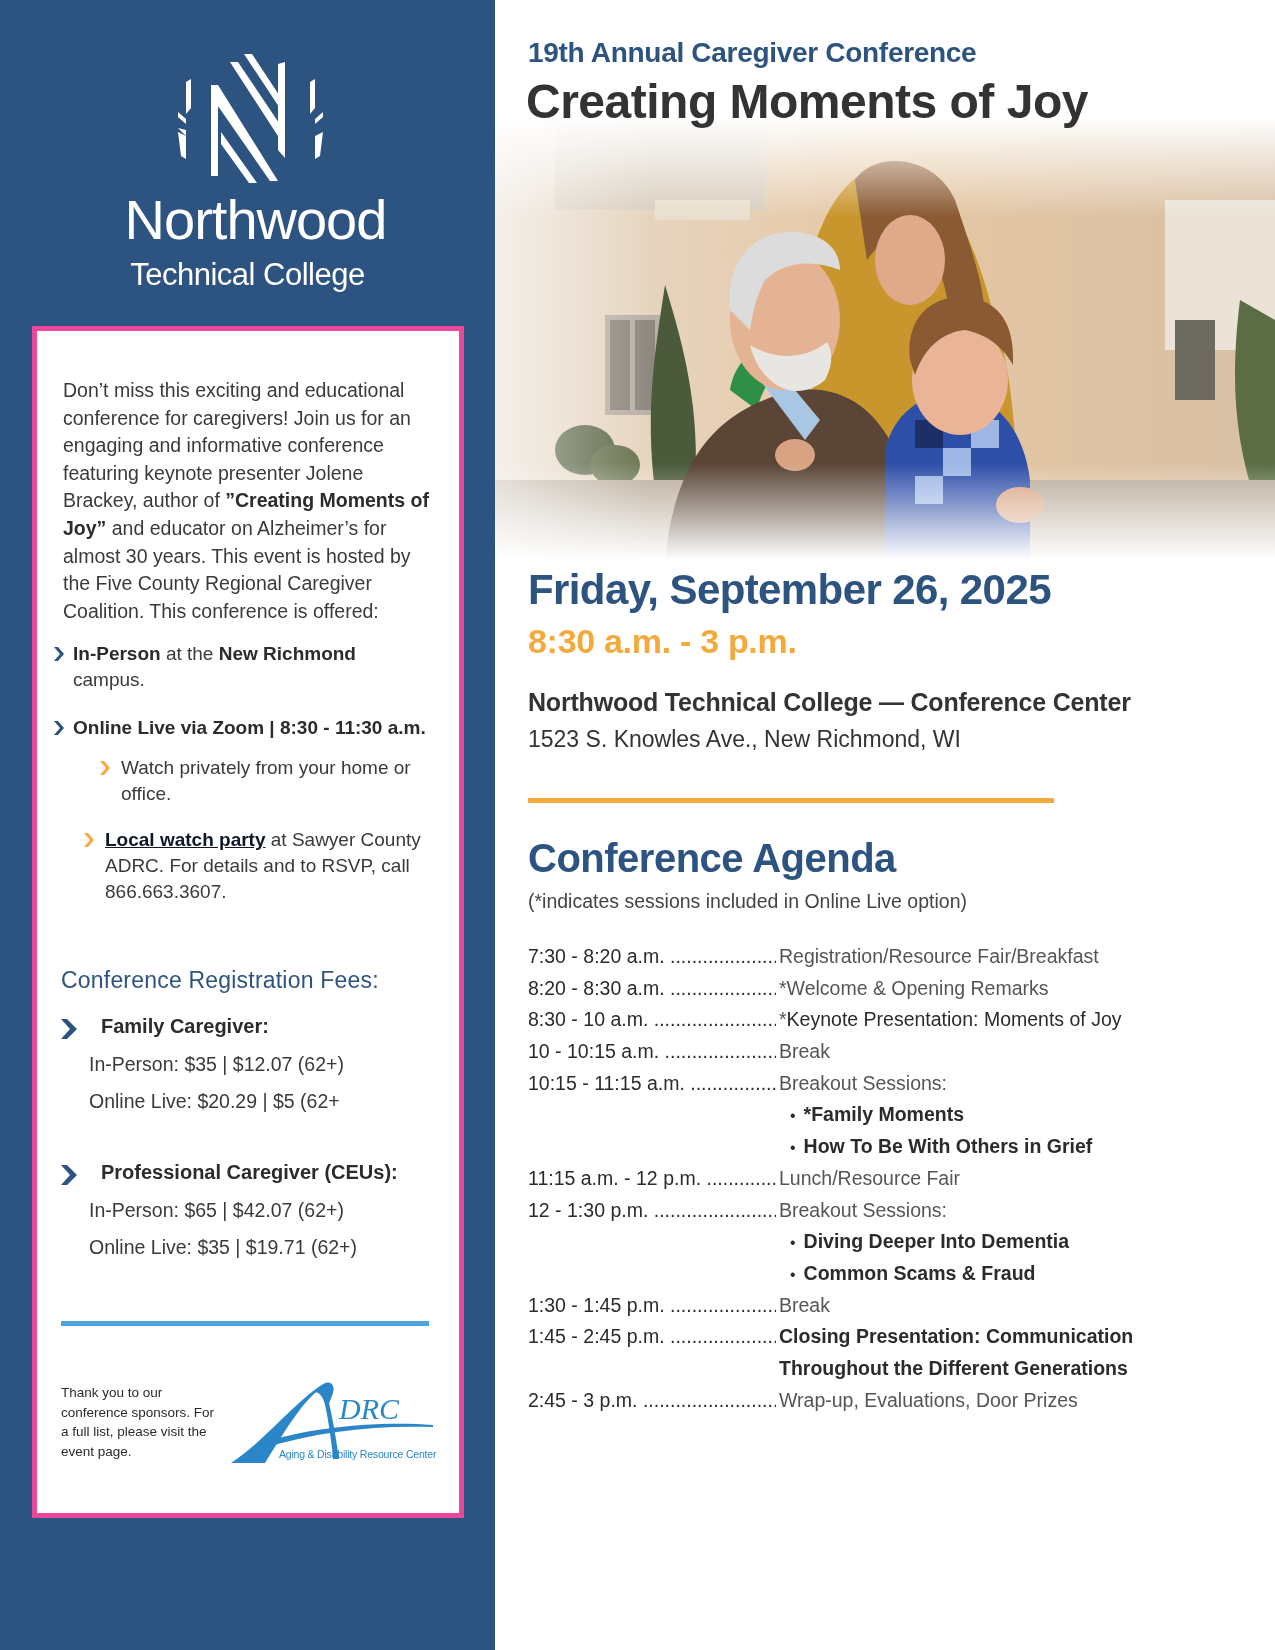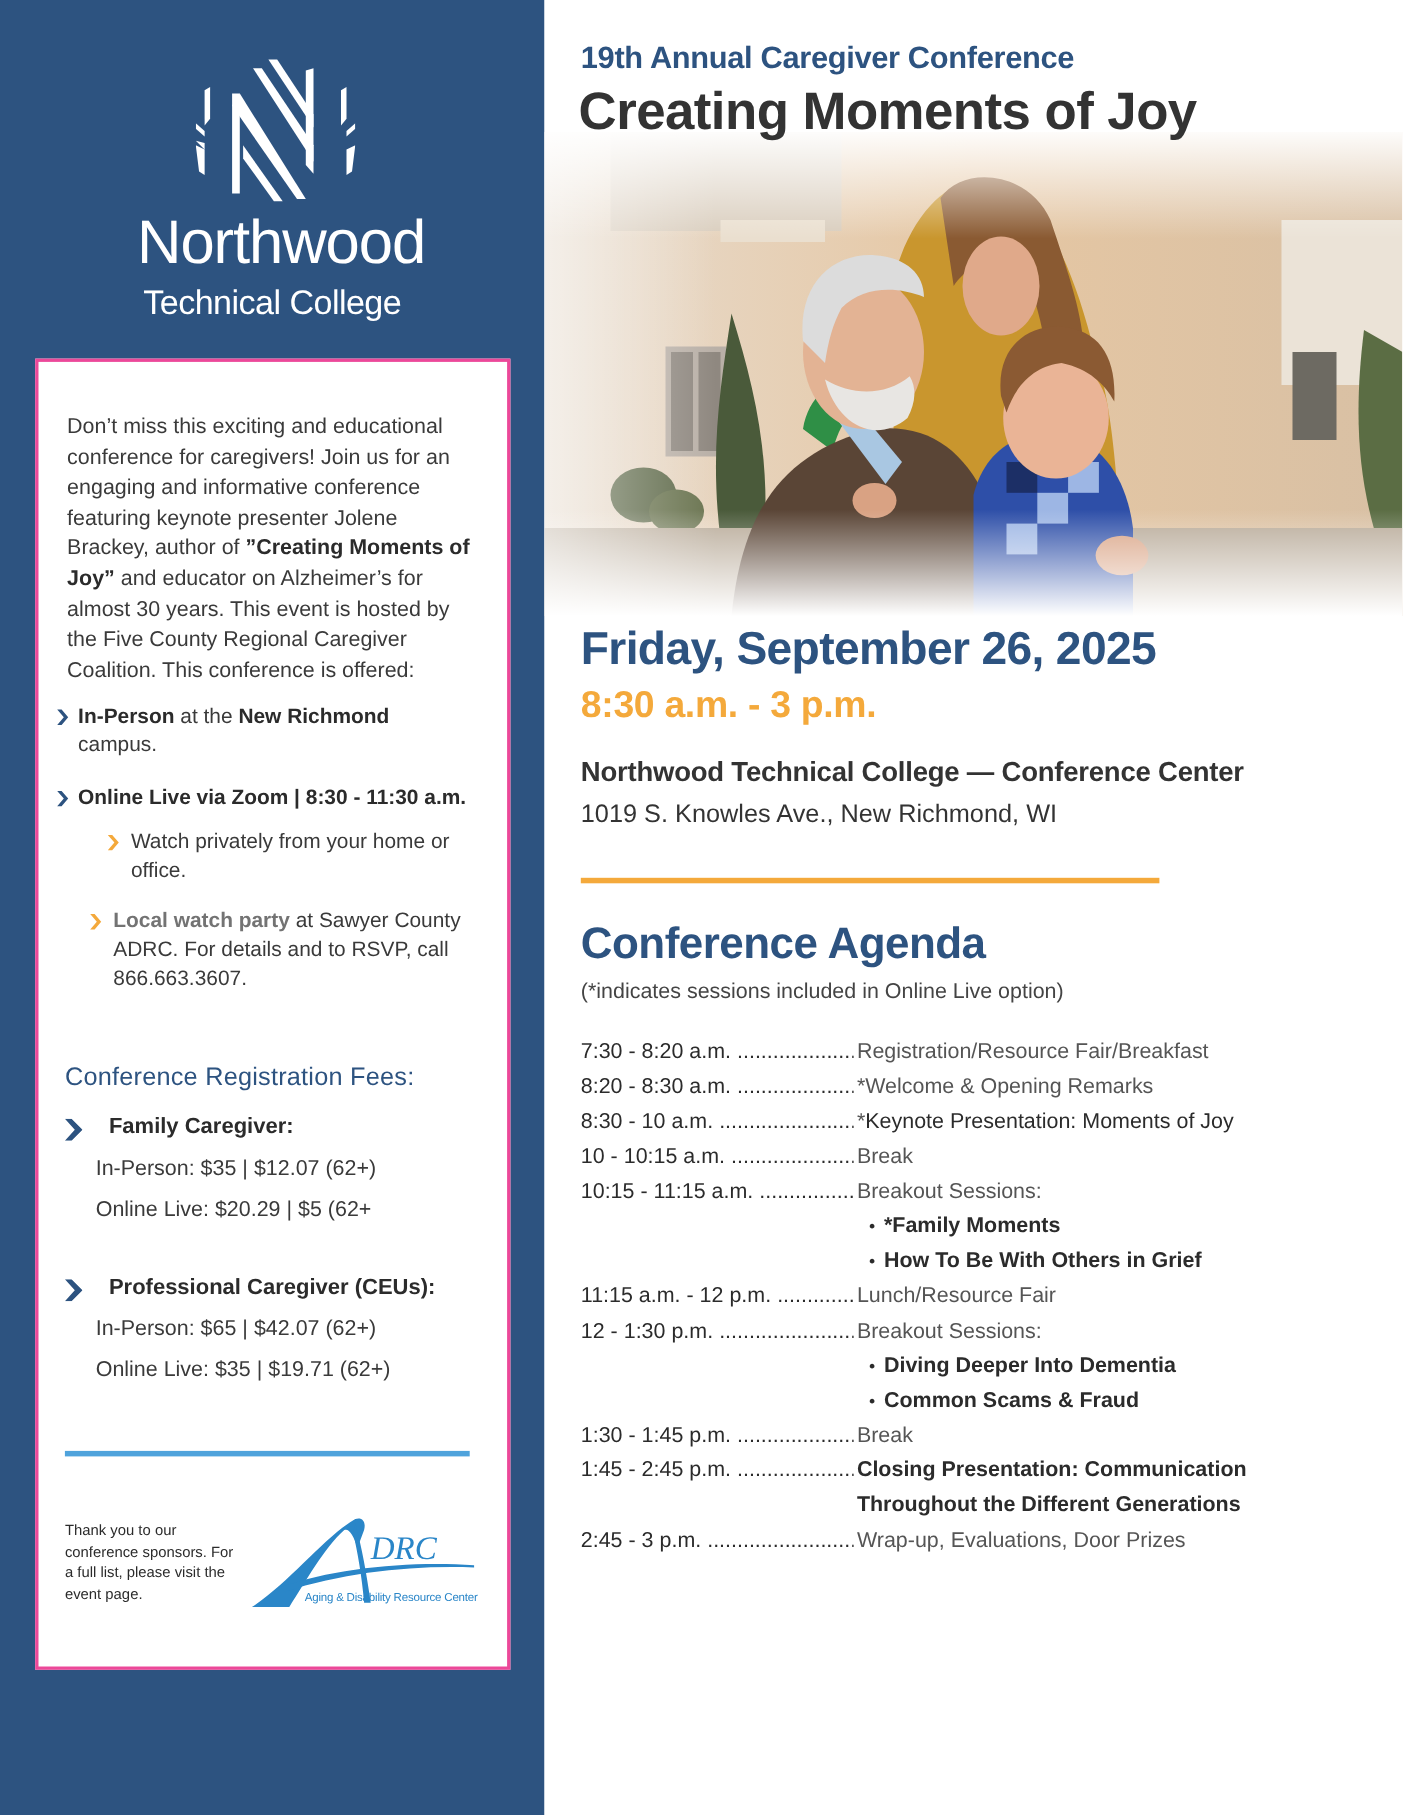--- a/index.html
+++ b/index.html
@@ -6,36 +6,36 @@
   html, body { width: 1275px; height: 1650px; background: #ffffff; overflow: hidden; }
   body { position: relative; font-family: "Liberation Sans", "DejaVu Sans", sans-serif; color: #333333; }
 
   
   .sidebar { position: absolute; left: 0; top: 0; width: 495px; height: 1650px; background: #2d5380; }
   .logo { position: absolute; left: 0; top: 0; width: 495px; height: 320px; }
   .logo-mark { position: absolute; left: 178px; top: 52px; width: 145px; height: 140px; }
   .logo-name { position: absolute; left: 0; width: 495px; top: 190px; text-align: center; color: #fff; font-size: 56px; font-weight: 400; letter-spacing: -1px; line-height: 60px; padding-left: 16px; }
   .logo-sub { position: absolute; left: 0; width: 495px; top: 257px; text-align: center; color: #fff; font-size: 31px; line-height: 36px; letter-spacing: -0.5px; }
 
-  .info-card { position: absolute; left: 32px; top: 326px; width: 432px; height: 1192px; background: #fff; border: 3px solid #ec4899; }
+  .info-card { position: absolute; left: 32px; top: 326px; width: 432px; height: 1192px; background: #fff; border: 5px solid #ec4899; }
   .intro { position: absolute; left: 26px; top: 46px; width: 380px; font-size: 19.5px; line-height: 27.6px; color: #3a3a3a; font-weight: 300; }
   .intro b { font-weight: 700; color: #2b2b2b; }
 
   .offer { position: absolute; font-size: 19px; line-height: 26px; color: #3a3a3a; }
   .offer b { font-weight: 700; color: #2b2b2b; }
   .chev { position: absolute; width: 12px; height: 16px; }
   .offer-1 { left: 36px; top: 310px; width: 360px; }
   .offer-1 .chev { left: -20px; top: 5px; }
   .offer-2 { left: 36px; top: 384px; width: 380px; font-weight: 700; color: #2b2b2b; }
   .offer-2 .chev { left: -20px; top: 5px; }
   .sub-offer { position: absolute; left: 68px; width: 340px; font-size: 19px; line-height: 26px; color: #3a3a3a; }
   .sub-offer .chev { left: -22px; top: 5px; }
   .sub-1 { top: 424px; margin-left: 16px; }
   .sub-2 { top: 496px; }
-  .sub-offer b { font-weight: 700; color: #737373; }
+  .sub-offer b { font-weight: 700; color: #0f172a; text-decoration: underline; }
 
   .fees-title { position: absolute; left: 24px; top: 636px; font-size: 23px; color: #2d5380; font-weight: 400; letter-spacing: 0.2px; }
   .fee-group { position: absolute; left: 24px; width: 380px; }
   .fee-group .chev-big { position: absolute; left: 0; top: 4px; width: 16px; height: 20px; }
   .fee-head { position: absolute; left: 40px; top: 0; font-size: 20px; font-weight: 700; color: #2b2b2b; white-space: nowrap; }
   .fee-line { position: absolute; left: 28px; font-size: 19.5px; color: #3a3a3a; font-weight: 300; white-space: nowrap; }
   .fg-1 { top: 684px; }
   .fg-2 { top: 830px; }
   .fee-line.l1 { top: 38px; }
   .fee-line.l2 { top: 75px; }
@@ -237,21 +237,21 @@
 
       <ellipse cx="300" cy="335" rx="20" ry="16" fill="#d9a283"></ellipse>
       <ellipse cx="525" cy="385" rx="24" ry="18" fill="#d9a283"></ellipse>
     </svg>
     <div class="photo-fade"></div>
   </div>
 
   <div class="date">Friday, September 26, 2025</div>
   <div class="time">8:30 a.m. - 3 p.m.</div>
   <div class="venue">Northwood Technical College — Conference Center</div>
-  <div class="address">1019 S. Knowles Ave., New Richmond, WI</div>
+  <div class="address">1523 S. Knowles Ave., New Richmond, WI</div>
   <div class="orange-rule"></div>
 
   <h2 class="agenda-title">Conference Agenda</h2>
   <div class="agenda-note">(*indicates sessions included in Online Live option)</div>
 
   <div class="agenda">
     <div class="arow">
       <div class="atime"><span>7:30 - 8:20 a.m.</span> <span>.............................................</span></div>
       <div class="adesc">Registration/Resource Fair/Breakfast</div>
     </div>

